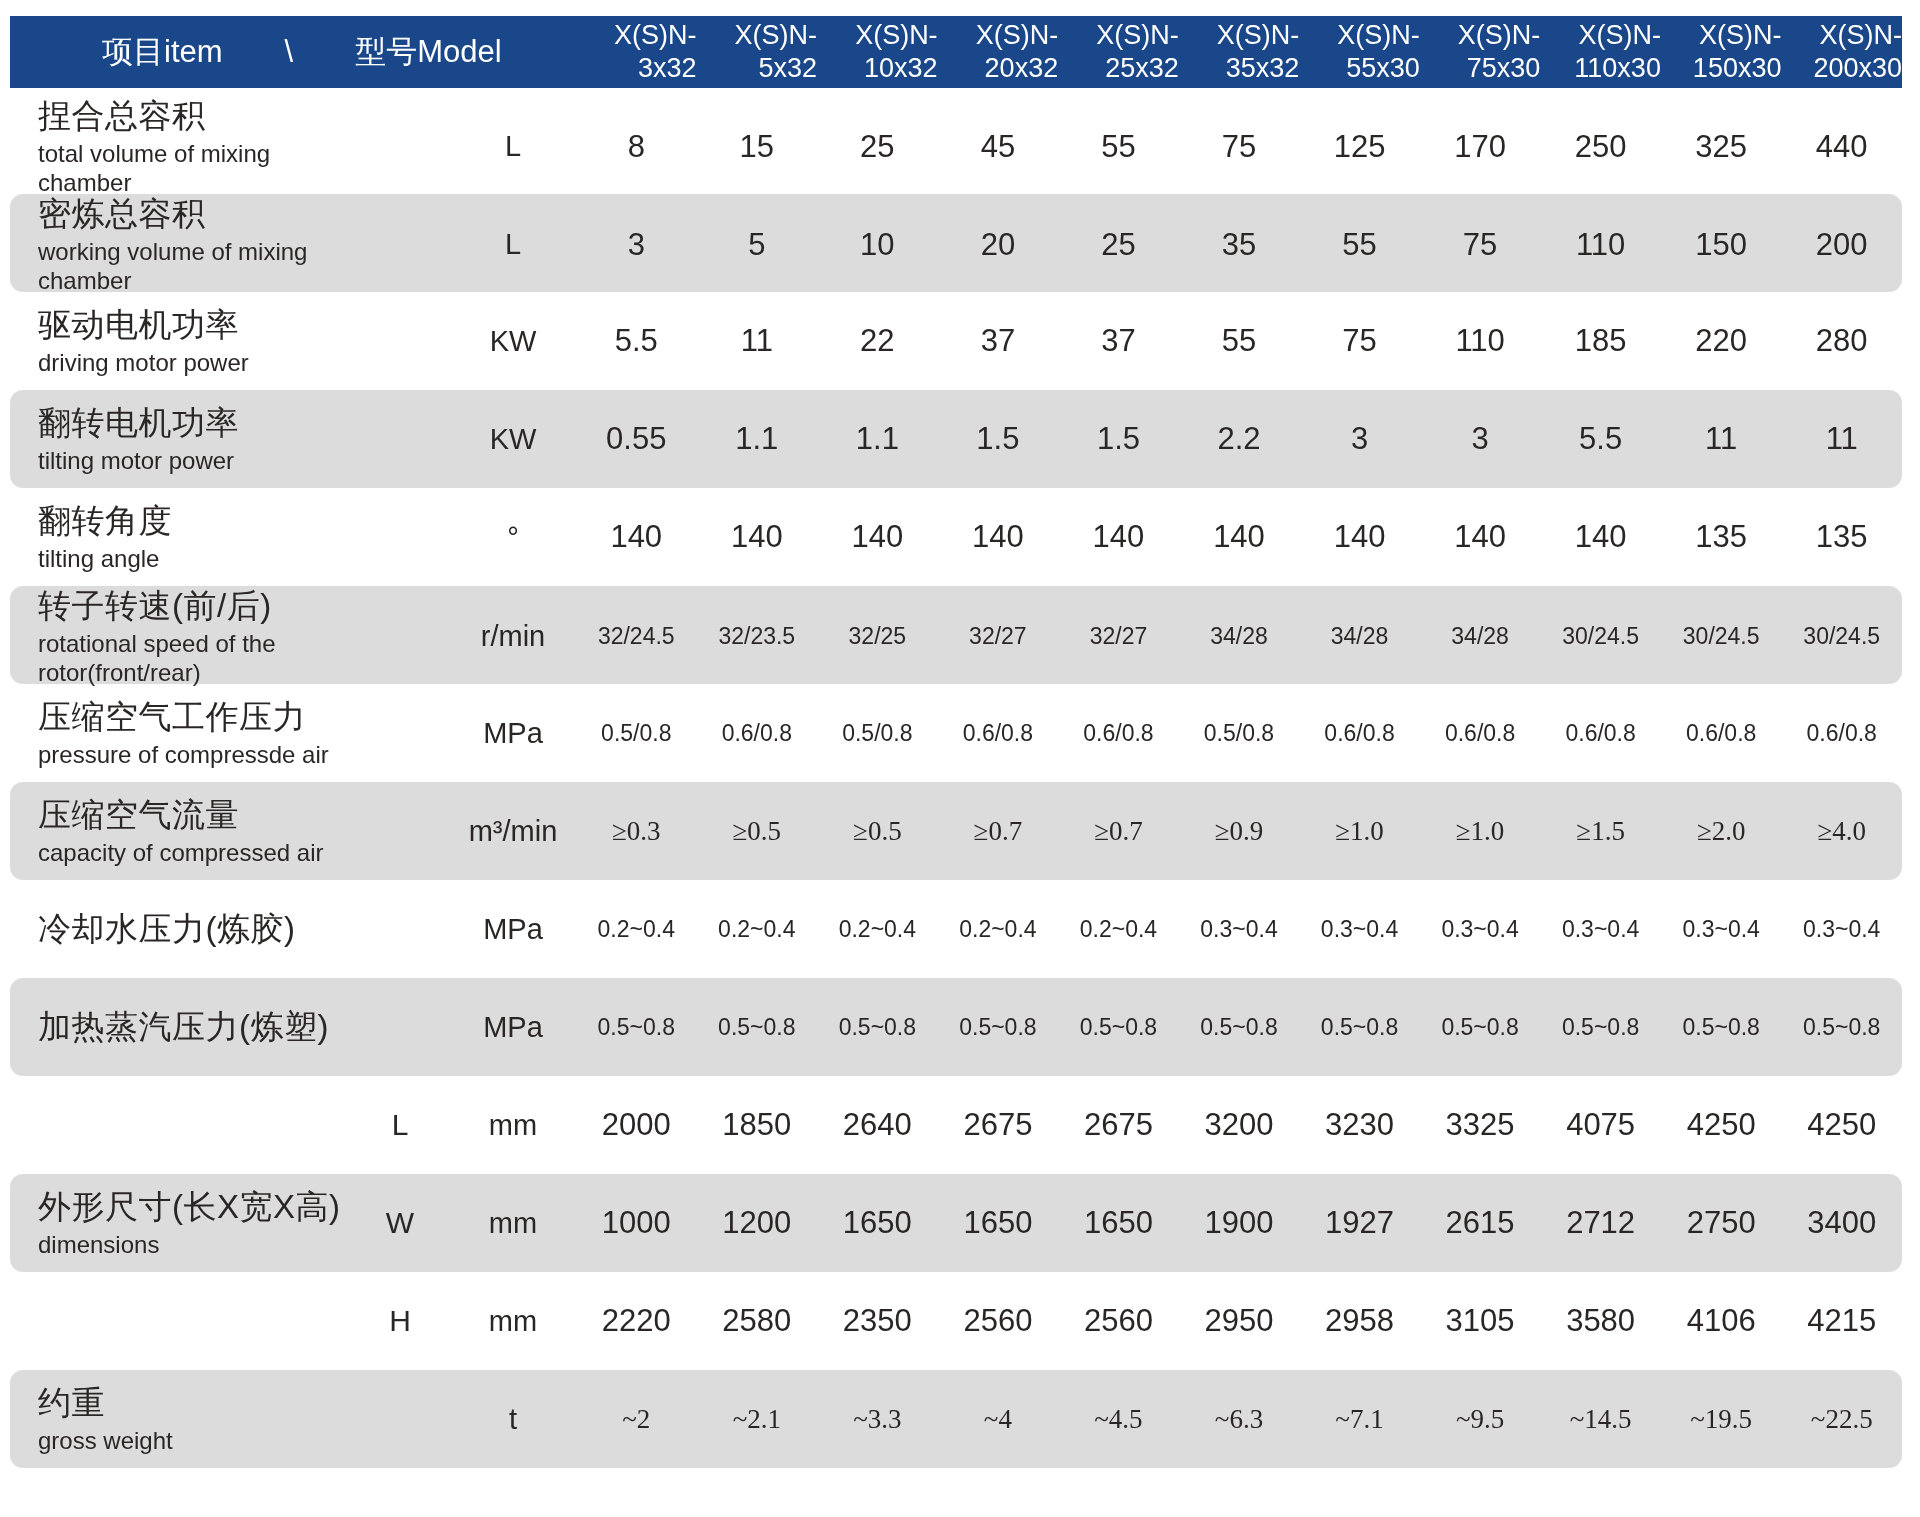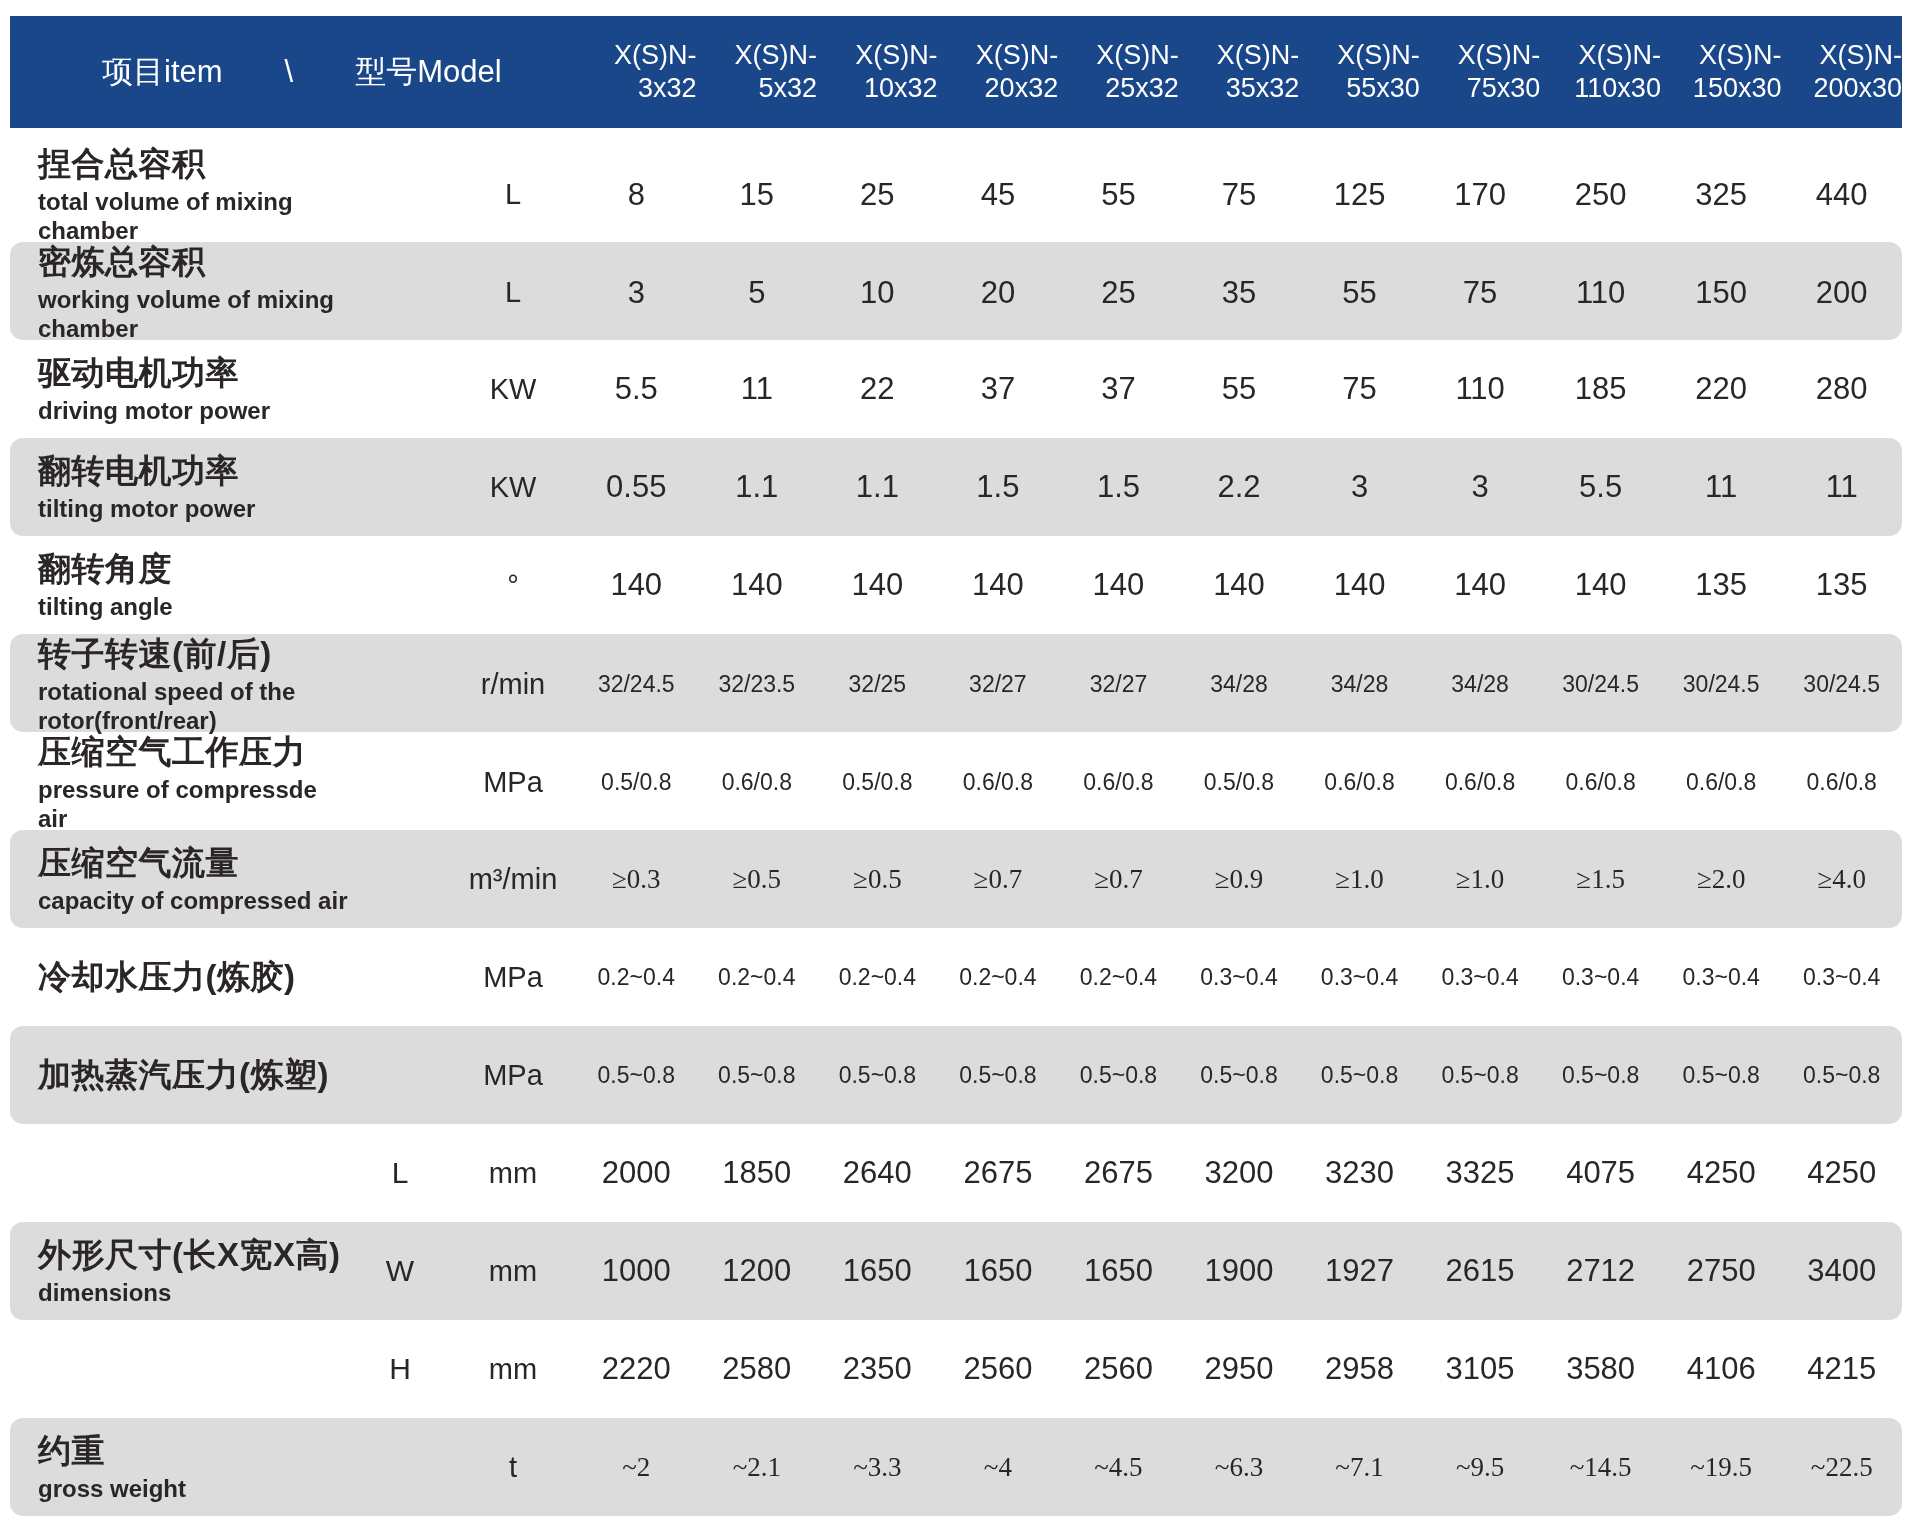--- a/index.html
+++ b/index.html
@@ -8,21 +8,21 @@
     background:#ffffff;
     font-family:"Liberation Sans","DejaVu Sans",sans-serif;
     color:var(--text,#2b2626);
     position:relative;
     overflow:hidden;
   }
   .spec-table{
     position:absolute;left:10px;top:16px;width:1892px;
   }
   .thead{
-    height:112px;margin-bottom:16px;
+    height:72px;margin-bottom:8px;
     background:var(--navy,#1a4789);
     color:#ffffff;
     display:grid;
     grid-template-columns:340px 100px 126px repeat(11,1fr);
     align-items:center;
   }
   .head-left{
     grid-column:1 / 4;
     display:flex;align-items:center;
     padding-left:92px;gap:62px;
@@ -33,21 +33,21 @@
     font-size:27px;line-height:33px;
   }
   .row{
     height:98px;
     display:grid;
     grid-template-columns:340px 100px 126px repeat(11,1fr);
     align-items:center;
     background:#ffffff;
   }
   .row.alt{background:var(--gray,#dcdcdc);border-radius:13px;}
-  .cell.label{padding-left:28px;font-weight:bold;}
+  .cell.label{padding-left:28px;}
   .cn{font-size:33px;line-height:40px;letter-spacing:0.5px;}
   .en{font-size:24px;line-height:29px;margin-top:3px;}
   .cell.sub{text-align:center;font-size:30px;}
   .cell.unit{text-align:center;font-size:29px;}
   .cell.val{text-align:center;}
   .cell.val.lg{font-size:31px;}
   .cell.val.md{font-size:27px;font-family:Liberation Serif, serif;}
   .cell.val.sm{font-size:23px;}
 </style>
 </head>

